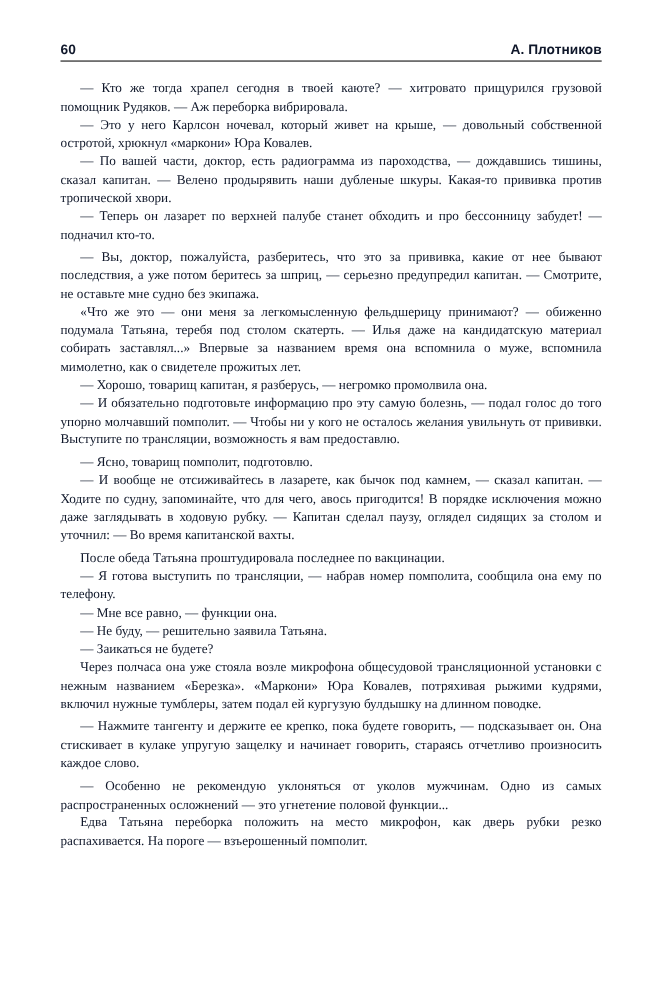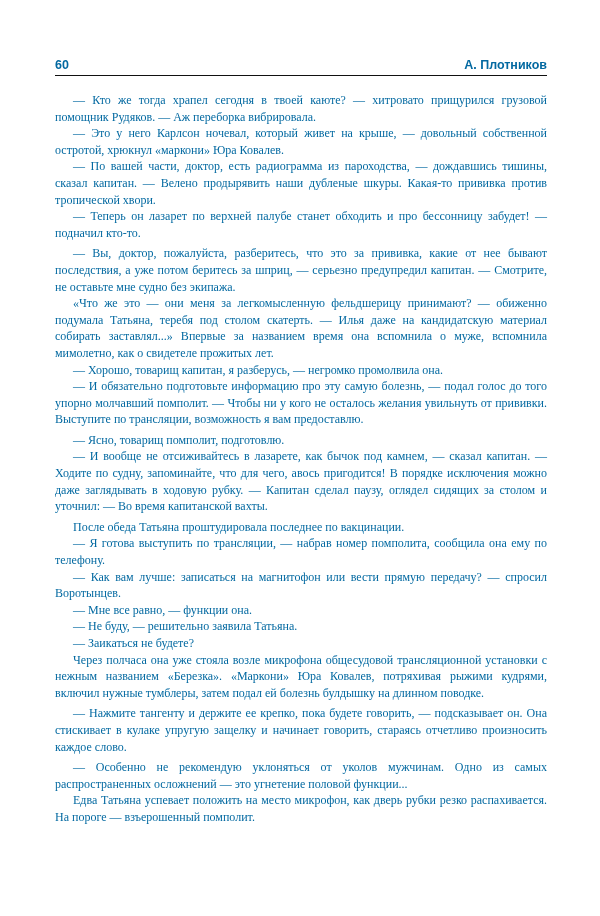--- a/index.html
+++ b/index.html
@@ -1,17 +1,17 @@
 <!DOCTYPE html>
 <html><head>
 <meta charset="utf-8">
 <style>
   html, body { margin: 0; padding: 0; background: #ffffff; }
   body { width: 600px; height: 916px; position: relative; overflow: hidden; }
-  .page { position: absolute; left: 55px; top: 56px; width: 492px; color: #0369a1; }
+  .page { position: absolute; left: 55px; top: 36px; width: 492px; color: #0f172a; }
   .running-head { display: flex; justify-content: space-between; align-items: flex-end;
     font-family: "Liberation Sans", sans-serif; font-weight: bold; font-size: 12.5px;
     padding-bottom: 3px; border-bottom: 1.6px solid #111; height: 16px; }
   .body-text { margin-top: 16px; font-family: "Liberation Serif", serif; font-size: 12px;
     line-height: 16.6px; text-align: justify; }
   .body-text p { margin: 0; text-indent: 18px; }
   .body-text p.gap { margin-top: 4px; }
 </style>
 </head>
 <body>
@@ -27,22 +27,21 @@
       <p>— По вашей части, доктор, есть радиограмма из пароходства, — дождавшись тишины, сказал капитан. — Велено продырявить наши дубленые шкуры. Какая-то прививка против тропической хвори.</p>
       <p>— Теперь он лазарет по верхней палубе станет обходить и про бессонницу забудет! — подначил кто-то.</p>
       <p class="gap">— Вы, доктор, пожалуйста, разберитесь, что это за прививка, какие от нее бывают последствия, а уже потом беритесь за шприц, — серьезно предупредил капитан. — Смотрите, не оставьте мне судно без экипажа.</p>
       <p>«Что же это — они меня за легкомысленную фельдшерицу принимают? — обиженно подумала Татьяна, теребя под столом скатерть. — Илья даже на кандидатскую материал собирать заставлял...» Впервые за названием время она вспомнила о муже, вспомнила мимолетно, как о свидетеле прожитых лет.</p>
       <p>— Хорошо, товарищ капитан, я разберусь, — негромко промолвила она.</p>
       <p>— И обязательно подготовьте информацию про эту самую болезнь, — подал голос до того упорно молчавший помполит. — Чтобы ни у кого не осталось желания увильнуть от прививки. Выступите по трансляции, возможность я вам предоставлю.</p>
       <p class="gap">— Ясно, товарищ помполит, подготовлю.</p>
       <p>— И вообще не отсиживайтесь в лазарете, как бычок под камнем, — сказал капитан. — Ходите по судну, запоминайте, что для чего, авось пригодится! В порядке исключения можно даже заглядывать в ходовую рубку. — Капитан сделал паузу, оглядел сидящих за столом и уточнил: — Во время капитанской вахты.</p>
       <p class="gap">После обеда Татьяна проштудировала последнее по вакцинации.</p>
       <p>— Я готова выступить по трансляции, — набрав номер помполита, сообщила она ему по телефону.</p>
-      <p>— Как вам лучше: записаться на магнитофон или вести прямую передачу? — спросил Воротынцев.</p>
       <p>— Мне все равно, — функции она.</p>
       <p>— Не буду, — решительно заявила Татьяна.</p>
       <p>— Заикаться не будете?</p>
-      <p>Через полчаса она уже стояла возле микрофона общесудовой трансляционной установки с нежным названием «Березка». «Маркони» Юра Ковалев, потряхивая рыжими кудрями, включил нужные тумблеры, затем подал ей болезнь булдышку на длинном поводке.</p>
+      <p>Через полчаса она уже стояла возле микрофона общесудовой трансляционной установки с нежным названием «Березка». «Маркони» Юра Ковалев, потряхивая рыжими кудрями, включил нужные тумблеры, затем подал ей кургузую булдышку на длинном поводке.</p>
       <p class="gap">— Нажмите тангенту и держите ее крепко, пока будете говорить, — подсказывает он. Она стискивает в кулаке упругую защелку и начинает говорить, стараясь отчетливо произносить каждое слово.</p>
       <p class="gap">— Особенно не рекомендую уклоняться от уколов мужчинам. Одно из самых распространенных осложнений — это угнетение половой функции...</p>
-      <p>Едва Татьяна успевает положить на место микрофон, как дверь рубки резко распахивается. На пороге — взъерошенный помполит.</p>
+      <p>Едва Татьяна переборка положить на место микрофон, как дверь рубки резко распахивается. На пороге — взъерошенный помполит.</p>
     </div>
 </div>
 
 </body></html>

